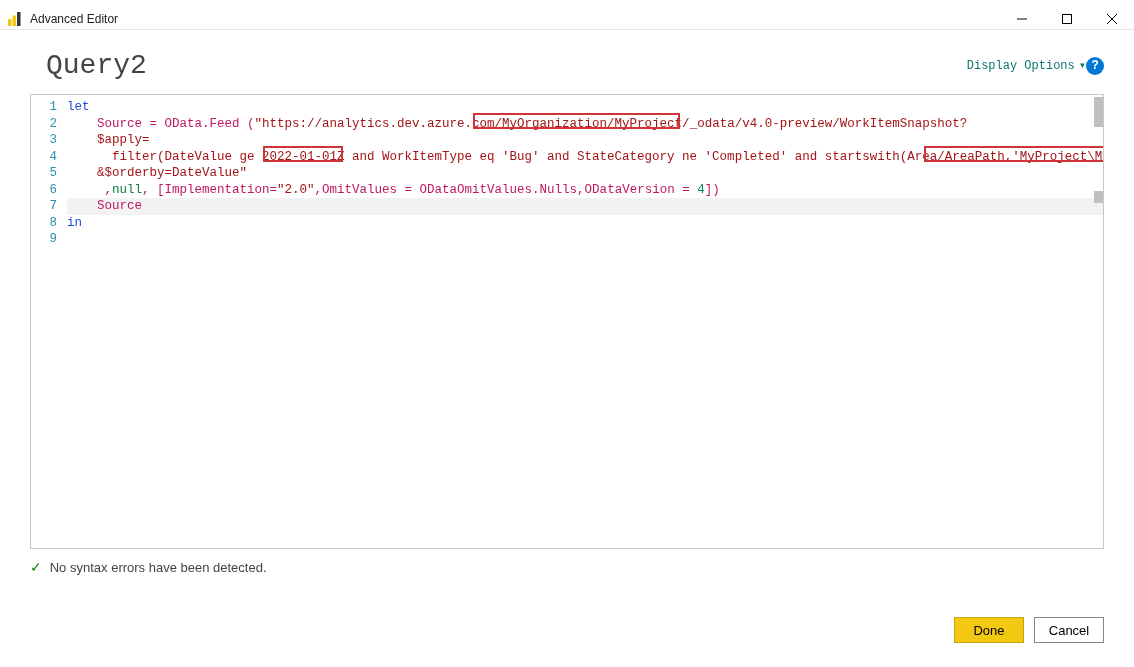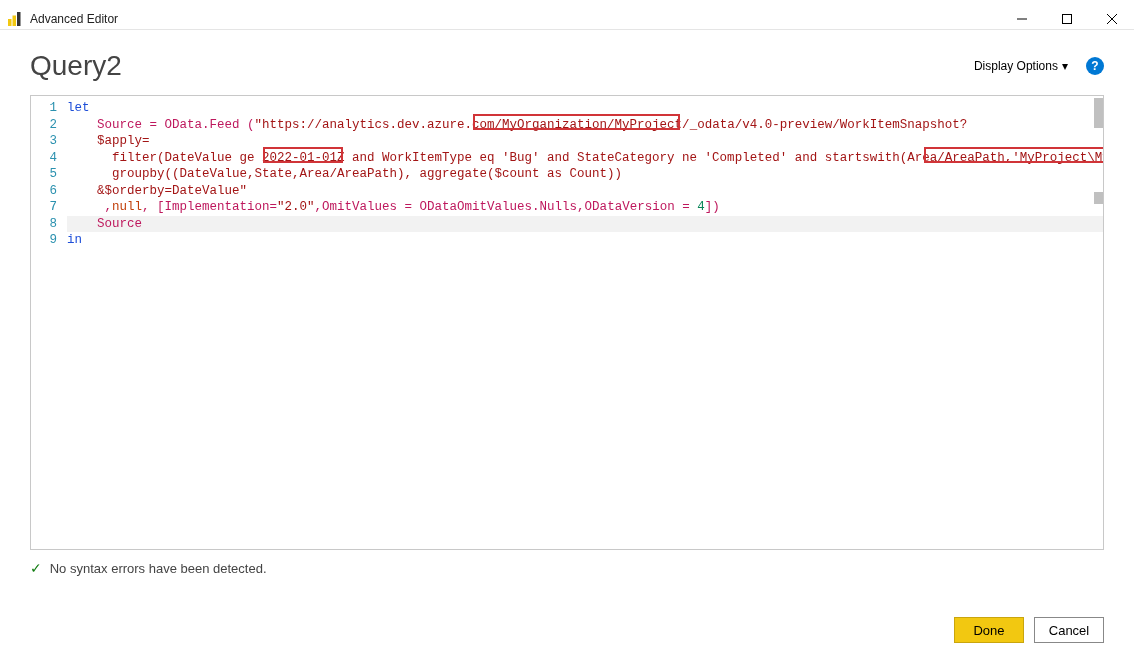--- a/index.html
+++ b/index.html
@@ -33,38 +33,38 @@
     width: 45px;
     display: flex;
     align-items: center;
     justify-content: center;
     font-size: 10px;
     color: #000;
     cursor: pointer;
   }
 
   .header {
-    padding: 20px 30px 8px 30px;
-    display: flex;
-    align-items: center;
+    padding: 20px 30px 8px 46px;
+    display: flex;
+    align-items: center;
+    font-family: Liberation Mono, monospace;
   }
   .header h1 {
     font-size: 28px;
     font-weight: 300;
     color: #444;
     flex: 1;
   }
   .display-options {
     font-size: 12px;
-    color: #000000;
+    color: #0f766e;
     cursor: pointer;
     display: flex;
     align-items: center;
     gap: 4px;
-    margin-right: 18px;
   }
   .help-icon {
     width: 18px; height: 18px;
     border-radius: 50%;
     background: #0078d4;
     color: #fff;
     font-size: 12px;
     font-weight: bold;
     display: flex; align-items: center; justify-content: center;
     cursor: pointer;
@@ -102,21 +102,21 @@
     height: 16.5px;
     line-height: 16.5px;
     white-space: pre;
     position: relative;
   }
   .line.current { background: #f2f2f2; }
   .kw { color: #1d4ed8; }
   .str { color: #A31515; }
   .id { color: #be185d; }
   .num { color: #098658; }
-  .nll { color: #c2410c; }
+  .nll { color: #15803d; }
 
   .redbox {
     position: absolute;
     border: 2px solid #d13438;
     pointer-events: none;
   }
 
   .minimap {
     position: absolute;
     right: 0; top: 0;
@@ -217,21 +217,20 @@
       <div>6</div>
       <div>7</div>
       <div>8</div>
       <div>9</div>
   </div>
   <div class="codearea">
     <div class="line"><span class="kw">let</span></div>
     <div class="line"><span class="id">    Source = OData.Feed (</span><span class="str">"https://analytics.dev.azure.com</span><span class="str">/MyOrganization/MyProject/</span><span class="str">_odata/v4.0-preview/WorkItemSnapshot?</span></div>
     <div class="line"><span class="str">    $apply=</span></div>
     <div class="line"><span class="str">      filter(DateValue ge </span><span class="str">2022-01-01Z</span><span class="str"> and WorkItemType eq 'Bug' and StateCategory ne 'Completed' and startswith(Area/AreaPath,</span><span class="str">'MyProject\MyAreaPath'))/</span></div>
-    <div class="line"><span class="str">      groupby((DateValue,State,Area/AreaPath), aggregate($count as Count))</span></div>
     <div class="line"><span class="str">    &amp;$orderby=DateValue"</span></div>
     <div class="line"><span class="id">     ,</span><span class="nll">null</span><span class="id">, [Implementation=</span><span class="str">"2.0"</span><span class="id">,OmitValues = ODataOmitValues.Nulls,ODataVersion = </span><span class="num">4</span><span class="id">])</span></div>
     <div class="line current"><span class="id">    Source</span></div>
     <div class="line"><span class="kw">in</span></div>
 
     <div class="redbox" style="top:18px; left:406px; width:207px; height:16px;"></div>
     <div class="redbox" style="top:51px; left:196px; width:80px; height:16px;"></div>
     <div class="redbox" style="top:51px; left:857px; width:184px; height:16px;"></div>
   </div>
   <div class="minimap">

